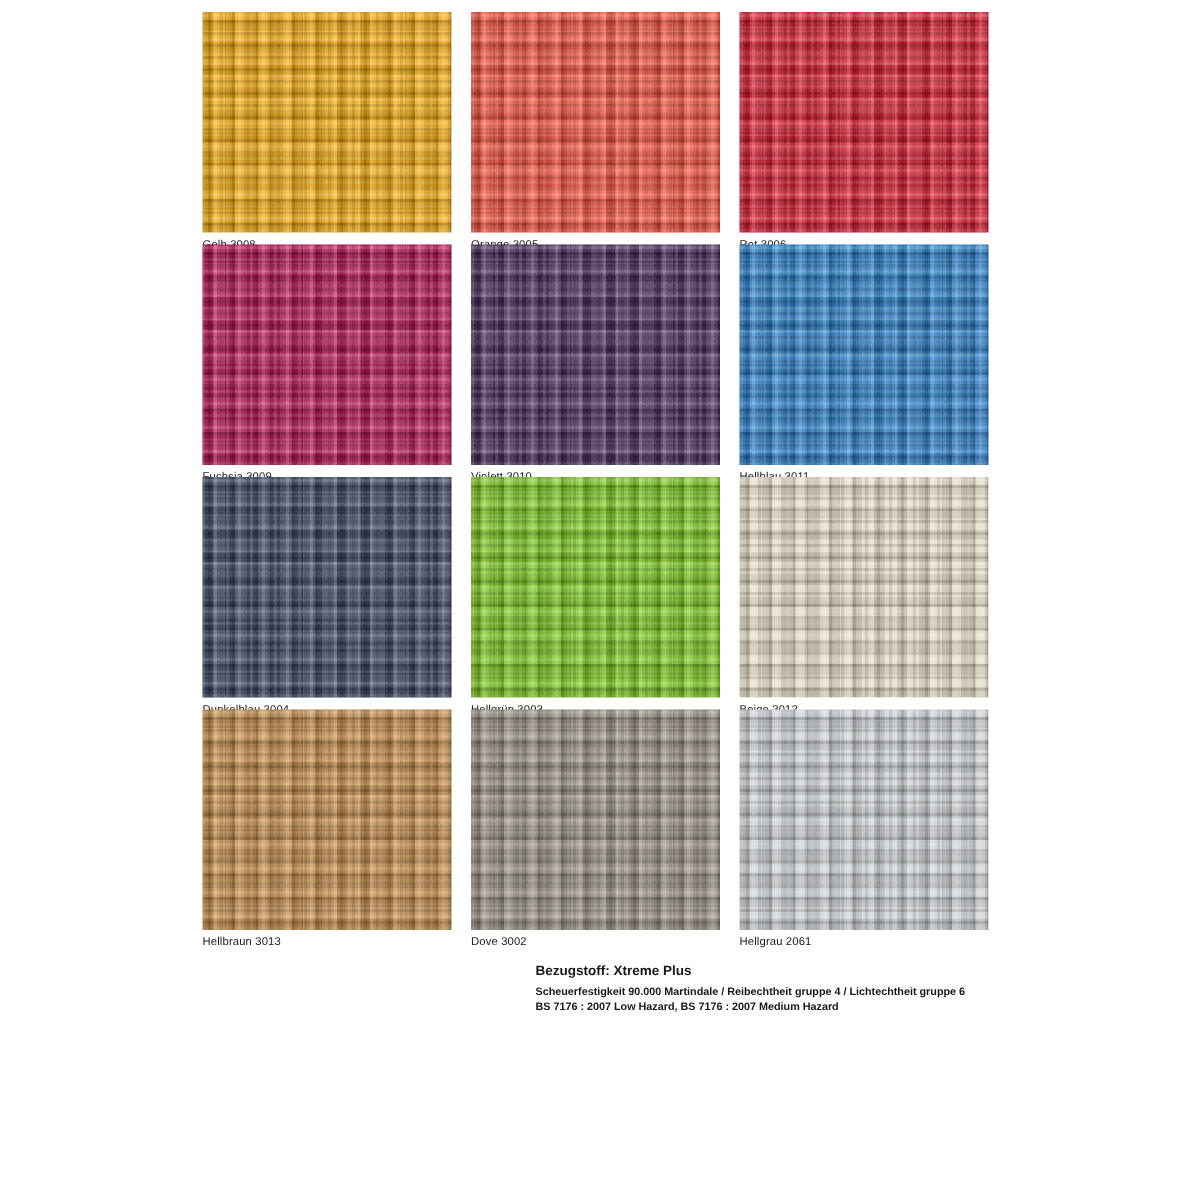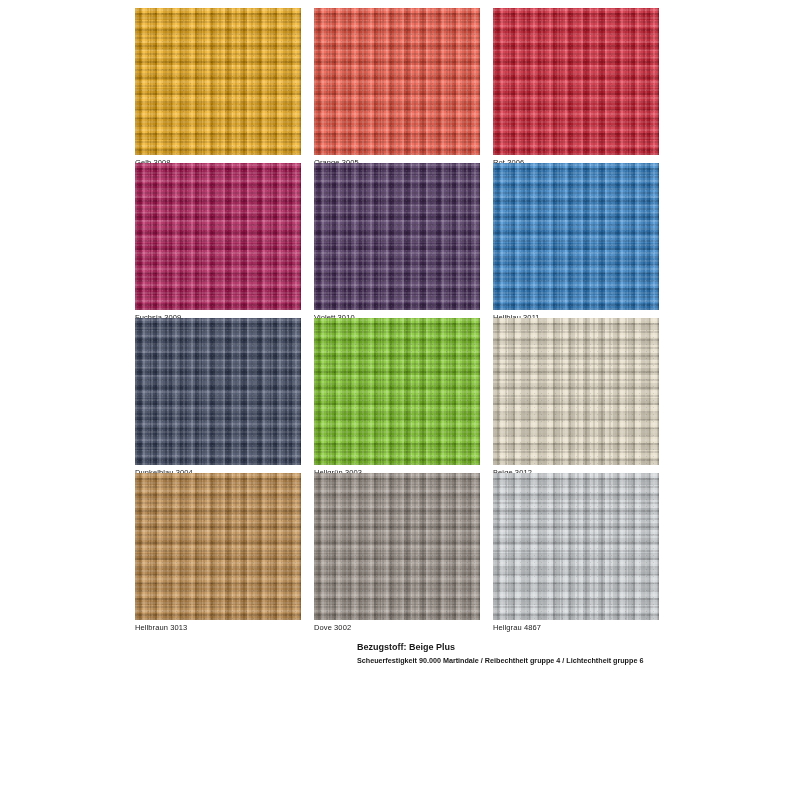--- a/index.html
+++ b/index.html
@@ -227,24 +227,25 @@
           <div class="speck"></div>
         </div>
         <div class="label">Dove 3002</div>
       </div>
       <div class="cell">
         <div class="chip" style="background-color: rgb(205, 209, 212);">
           <div class="weave"></div>
           <div class="weave2"></div>
           <div class="speck"></div>
         </div>
-        <div class="label">Hellgrau 4867</div>
+        <div class="label">Hellgrau 2061</div>
       </div>
     </div>
 
   <div class="spec">
-    <div class="spec-title">Bezugstoff: Beige Plus</div>
+    <div class="spec-title">Bezugstoff: Xtreme Plus</div>
     <div class="spec-lines">
         <div class="spec-line">Scheuerfestigkeit 90.000 Martindale / Reibechtheit gruppe 4 / Lichtechtheit gruppe 6</div>
+        <div class="spec-line">BS 7176 : 2007 Low Hazard, BS 7176 : 2007 Medium Hazard</div>
       </div>
   </div>
 
 </div>
 
 </body></html>

